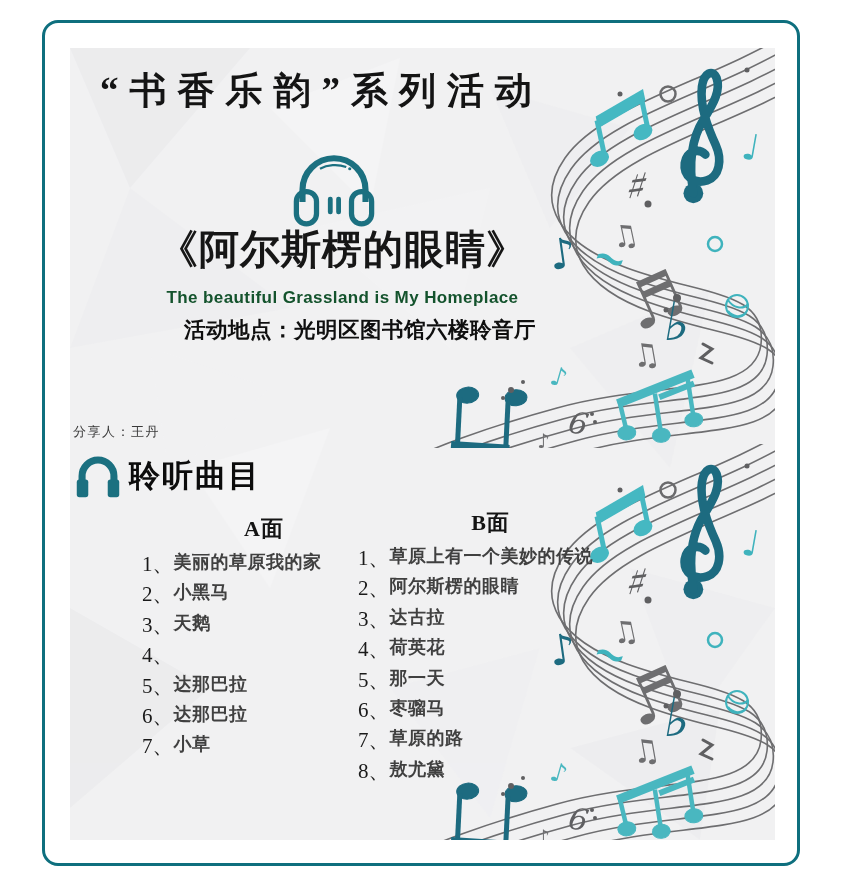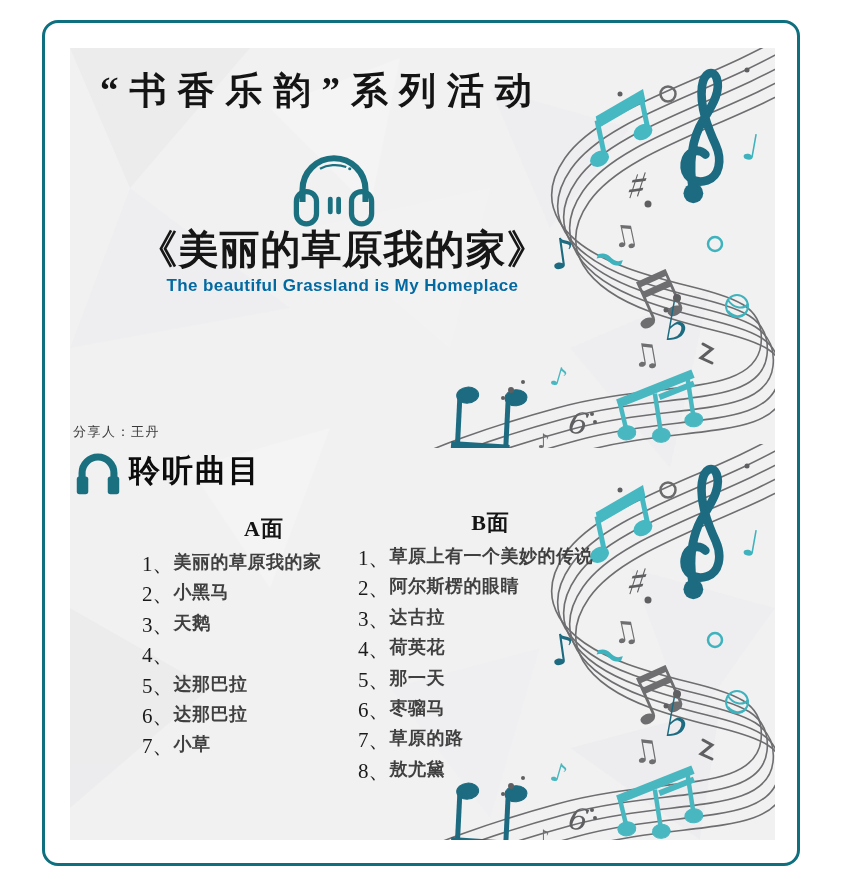--- a/index.html
+++ b/index.html
@@ -28,36 +28,36 @@
     font-family:"Liberation Serif","DejaVu Serif",serif;font-weight:700;
     font-size:37px;color:#141414;letter-spacing:11px;padding-left:11px;box-sizing:border-box;
   }
   .hp-outline{position:absolute;left:222px;top:98px;}
   .main-title{
     position:absolute;left:0;top:174px;width:545px;text-align:center;
     font-family:"DejaVu Sans","Liberation Sans",sans-serif;font-weight:700;
     font-size:40px;color:#161616;letter-spacing:1px;
   }
   .subtitle{
-    position:absolute;left:0;top:228px;width:545px;text-align:center;
-    font-weight:700;font-size:17px;color:#0369a1;letter-spacing:.4px;
+    position:absolute;left:0;top:240px;width:545px;text-align:center;
+    font-weight:700;font-size:17px;color:#14532d;letter-spacing:.4px;
   }
   .details{
     position:absolute;left:114px;top:268px;
     font-family:"Liberation Serif","DejaVu Serif",serif;font-weight:700;
     font-size:21.5px;color:#0f0f0f;line-height:29px;letter-spacing:.5px;
   }
   .presenter{
     position:absolute;left:3px;top:375px;
     font-family:"Liberation Serif","DejaVu Serif",serif;
     font-size:13px;color:#3a3a3a;letter-spacing:1.5px;
   }
 
   
-  .section-head{position:absolute;left:5px;top:6px;height:52px;display:flex;}
+  .section-head{position:absolute;left:5px;top:6px;height:52px;display:flex;align-items:center;}
   .section-title{
     font-family:"DejaVu Sans","Liberation Sans",sans-serif;font-weight:800;
     font-size:31px;color:#0c0c0c;letter-spacing:2px;margin-left:8px;
   }
   .track-col{position:absolute;margin-left:42px;}
   .col-a{left:28px;top:70px;width:248px;}
   .col-b{left:236px;top:64px;width:285px;}
   .side-header{
     text-align:center;font-size:22px;color:#141414;margin-bottom:6px;
     font-family:"Liberation Serif","DejaVu Serif",serif;font-weight:700;letter-spacing:1px;
@@ -186,24 +186,25 @@
     <svg class="hp-outline" viewBox="0 0 96 96" width="84" height="84">
       <path d="M12,64 L12,50 A36,36 0 0 1 84,50 L84,64" fill="none" stroke="#1b7080" stroke-width="7"></path>
       <path d="M32,26 A26,17 0 0 1 62,24" fill="none" stroke="#1b7080" stroke-width="2.5"></path>
       <circle cx="66" cy="26" r="1.8" fill="#1b7080"></circle>
       <rect x="5" y="52" width="23" height="37" rx="11.5" fill="none" stroke="#1b7080" stroke-width="6"></rect>
       <rect x="68" y="52" width="23" height="37" rx="11.5" fill="none" stroke="#1b7080" stroke-width="6"></rect>
       <rect x="41" y="58" width="5.5" height="20" rx="2.5" fill="#1b7080"></rect>
       <rect x="50.5" y="58" width="5.5" height="20" rx="2.5" fill="#1b7080"></rect>
     </svg>
 
-    <div class="main-title">《美丽的草原我的家》</div>
+    <div class="main-title">《阿尔斯楞的眼睛》</div>
     <div class="subtitle">The beautiful Grassland is My Homeplace</div>
 
     <div class="details">
+      <div>活动地点：光明区图书馆六楼聆音厅</div>
     </div>
 
     <div class="presenter">分享人：王丹</div>
   </div>
 
   <div class="slide" id="slide2">
     <svg class="decor" viewBox="0 0 360 400" width="360" height="400">
       <use href="#decor-g"></use>
     </svg>
 

